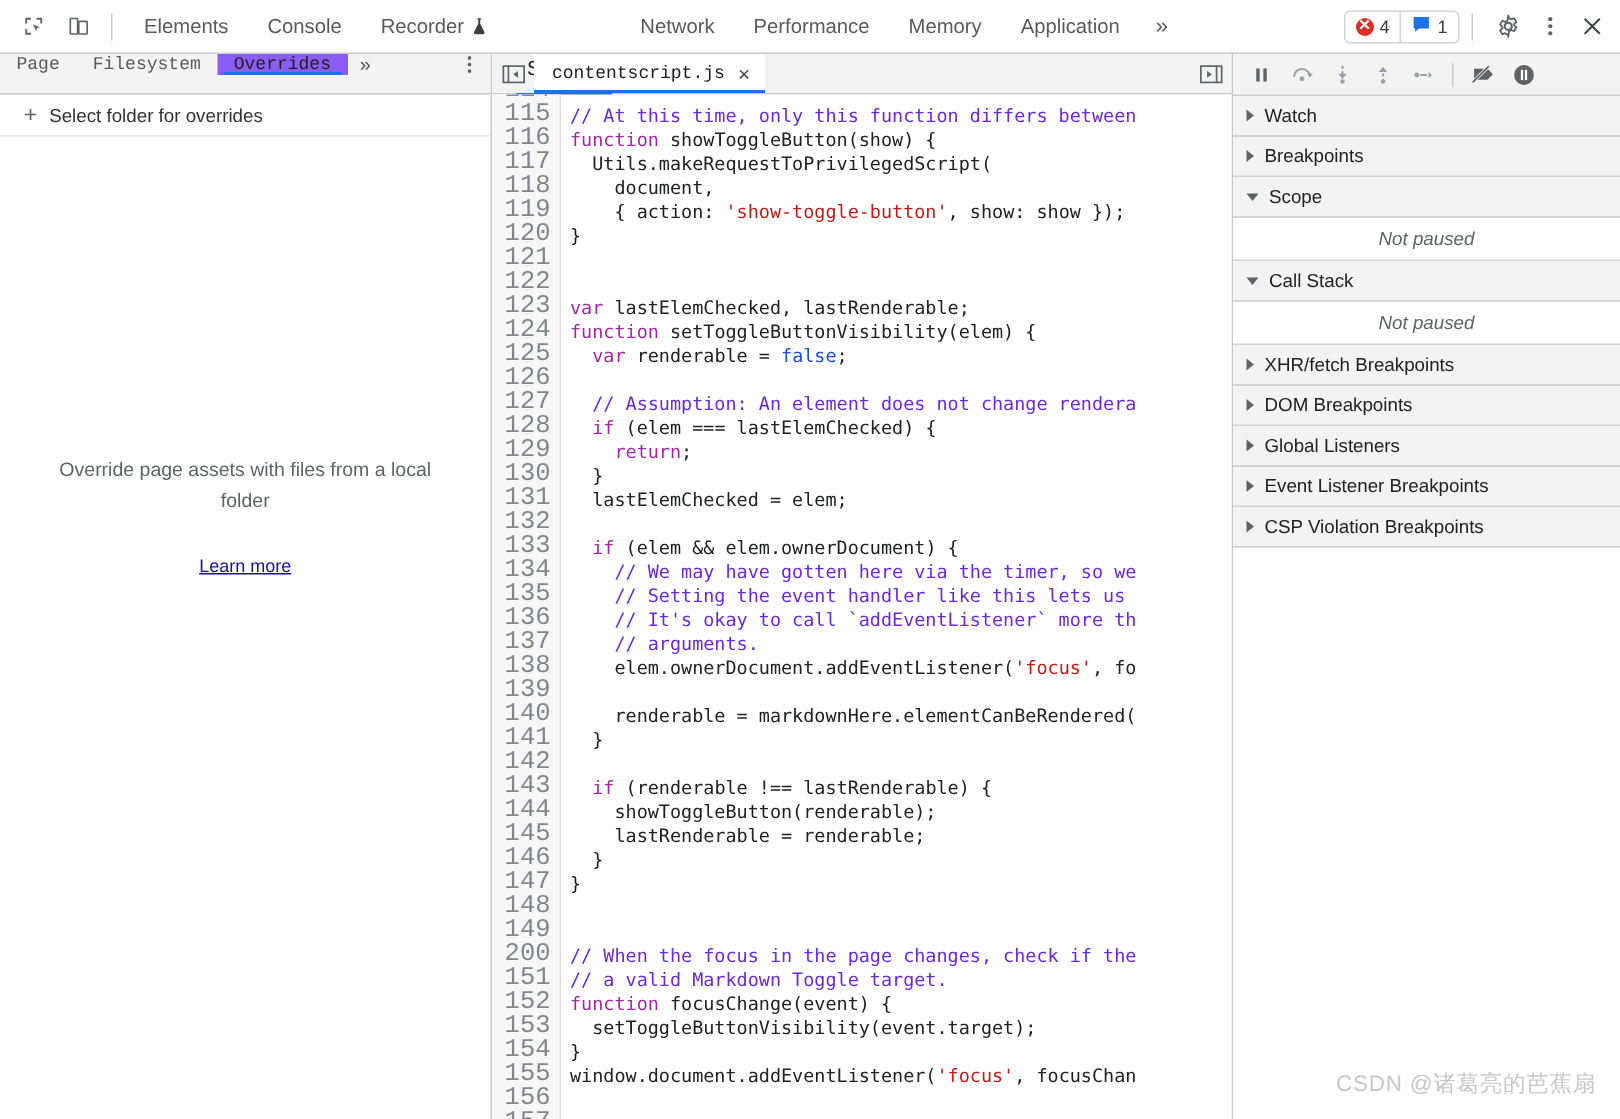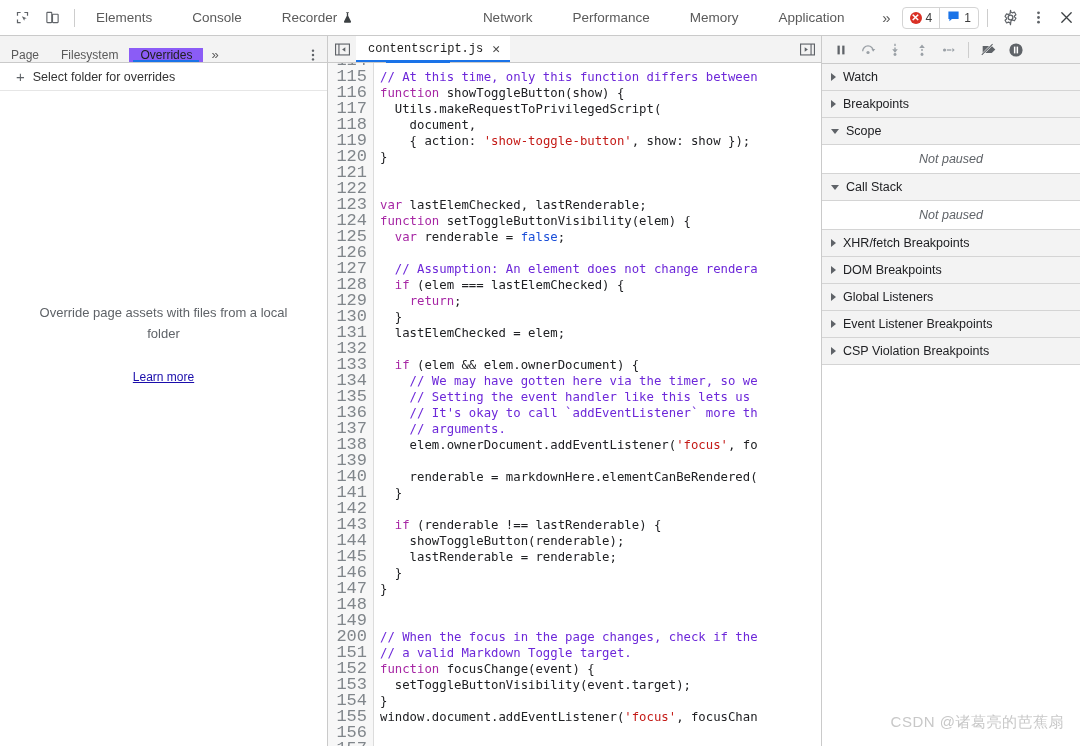--- a/index.html
+++ b/index.html
@@ -25,21 +25,21 @@
   }
   .tb-icons { display: flex; align-items: center; padding-left: 8px; gap: 2px; }
   .tb-icon-btn {
     width: 28px; height: 26px;
     display: flex; align-items: center; justify-content: center;
     cursor: pointer;
   }
   .tb-sep {
     width: 1px; height: 18px; background: #cdcdcd; margin: 0 8px 0 6px;
   }
-  .maintabs { display: flex; align-items: stretch; height: 36px; gap: 14px; }
+  .maintabs { display: flex; align-items: stretch; height: 36px; }
   .mtab {
     display: flex; align-items: center;
     padding: 0 13px;
     font-size: 13.5px;
     color: #5a5a5a;
     height: 36px;
     cursor: pointer;
     position: relative;
     white-space: nowrap;
   }
@@ -81,24 +81,25 @@
 
   
   .navigator {
     width: 328px; min-width: 328px;
     display: flex; flex-direction: column;
     border-right: 1px solid #cacaca;
     background: #ffffff;
   }
   .nav-tabs {
     height: 27px; min-height: 27px;
-    display: flex; align-items: flex-end;
+    display: flex; align-items: flex-start;
     border-bottom: 1px solid #cacaca;
     background: #f3f3f3;
     position: relative;
+    font-family: Liberation Mono, monospace;
   }
   .ntab {
     display: flex; align-items: center;
     padding: 0 11px;
     font-size: 12px; color: #5a5a5a;
     cursor: pointer; position: relative;
     white-space: nowrap;
   }
   .ntab.active { color: #202020; background: #8b5cf6; }
   .ntab.active::after {

